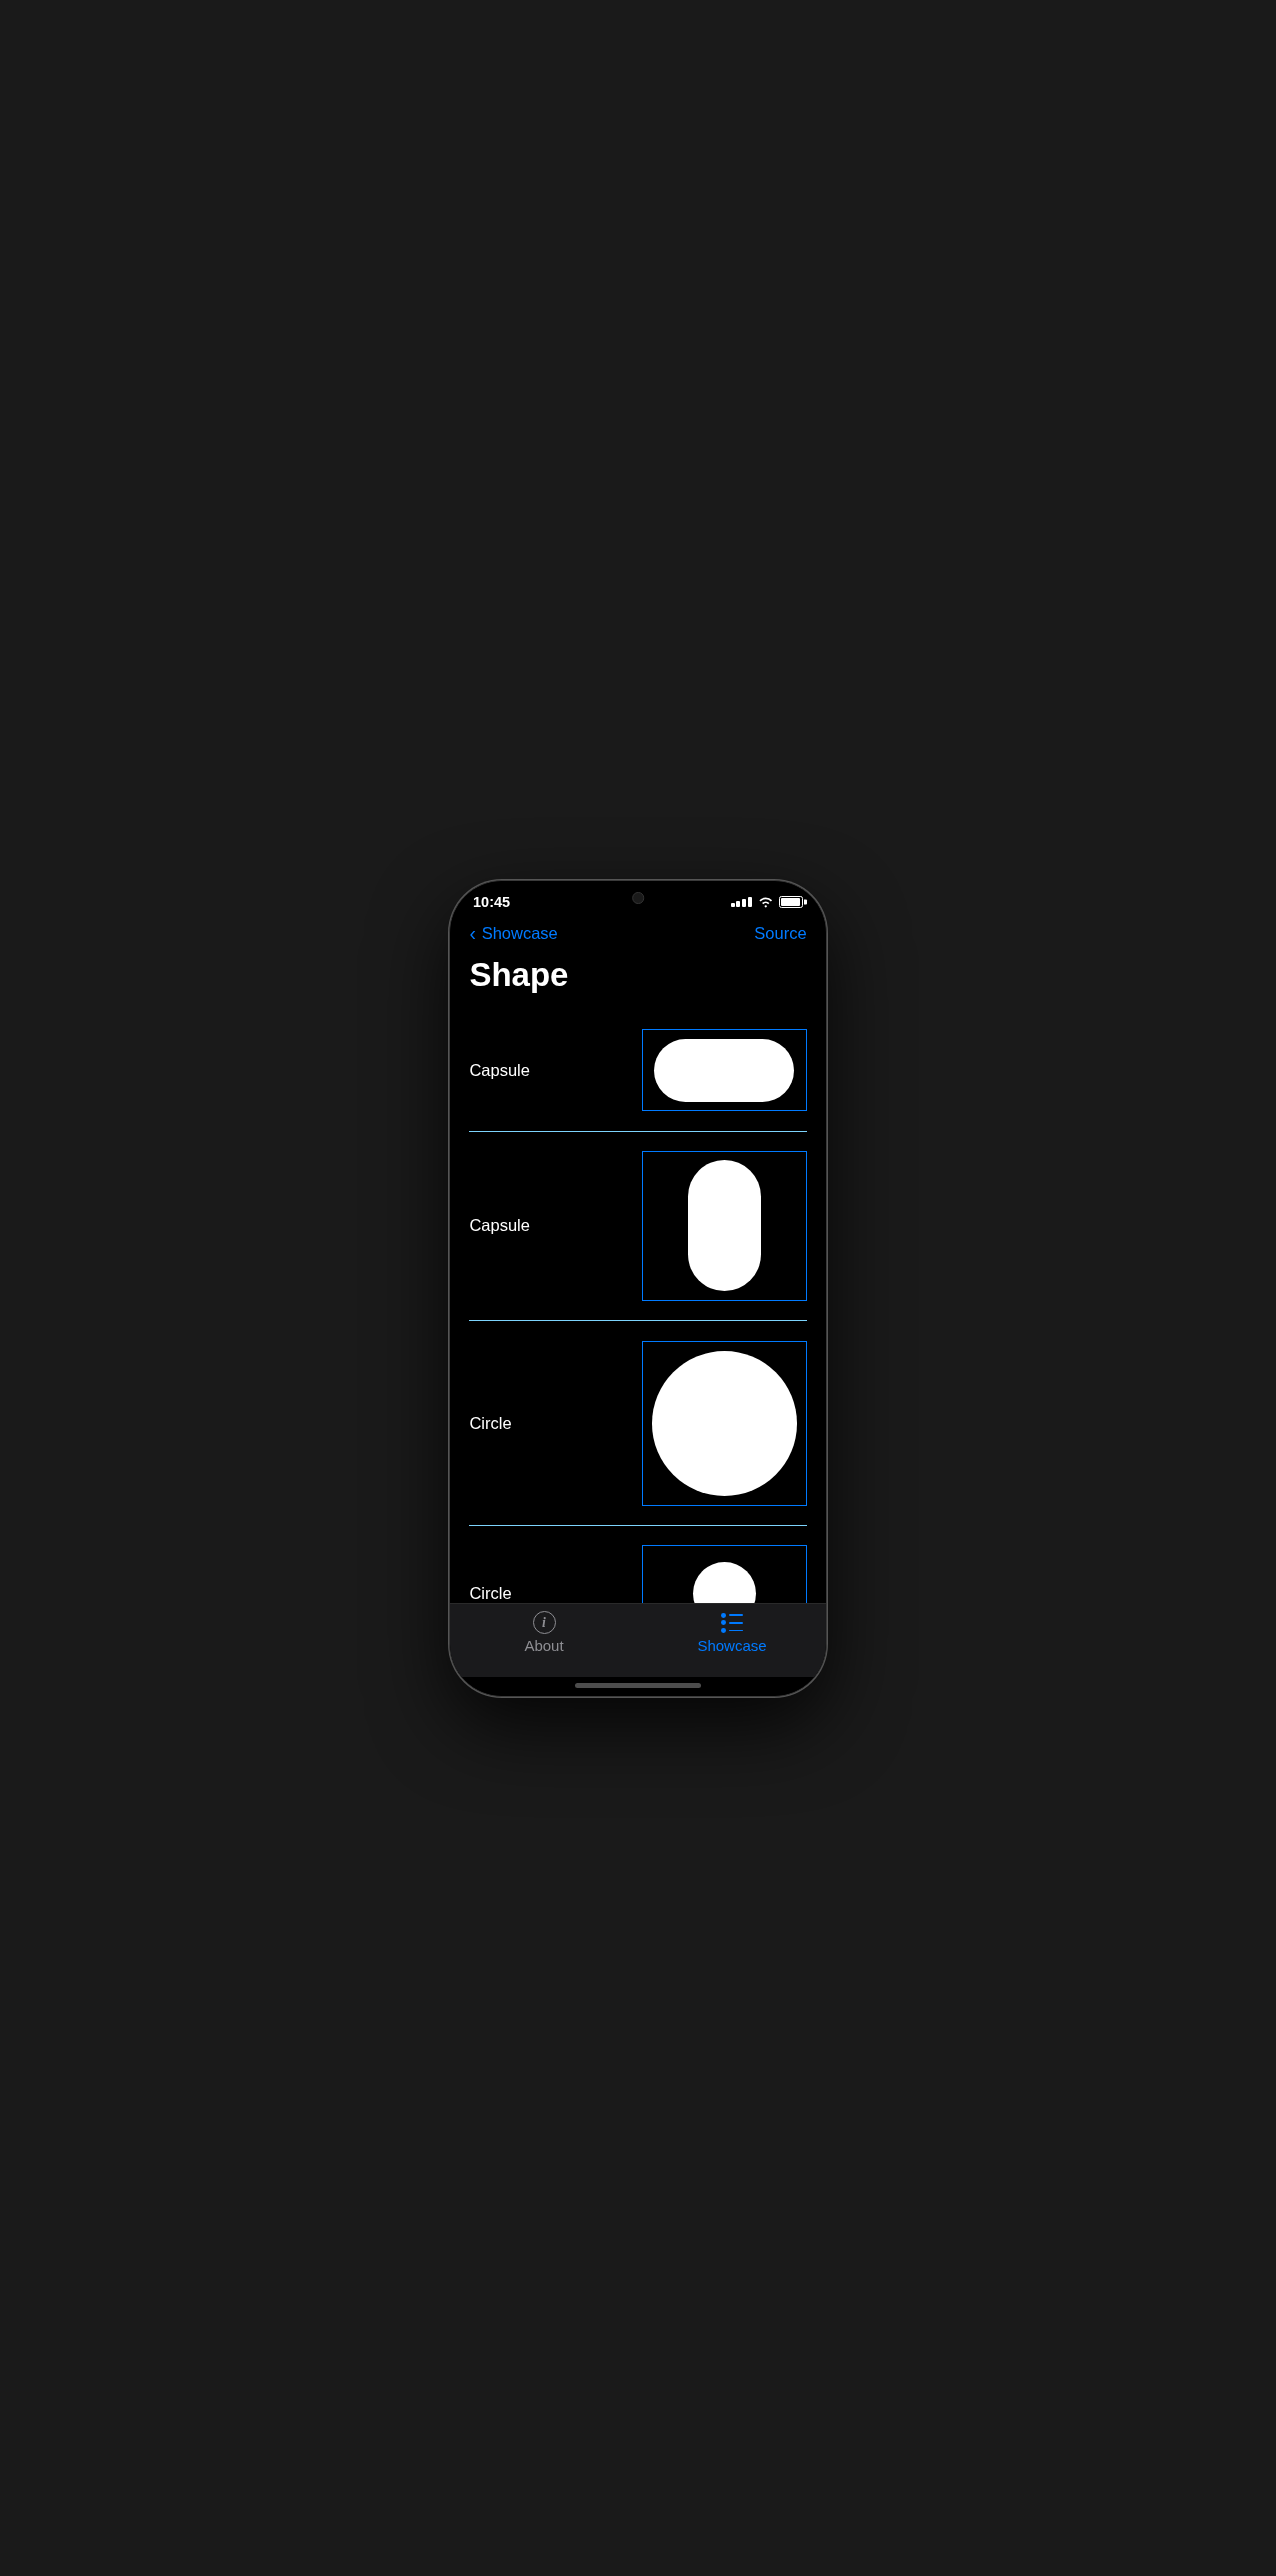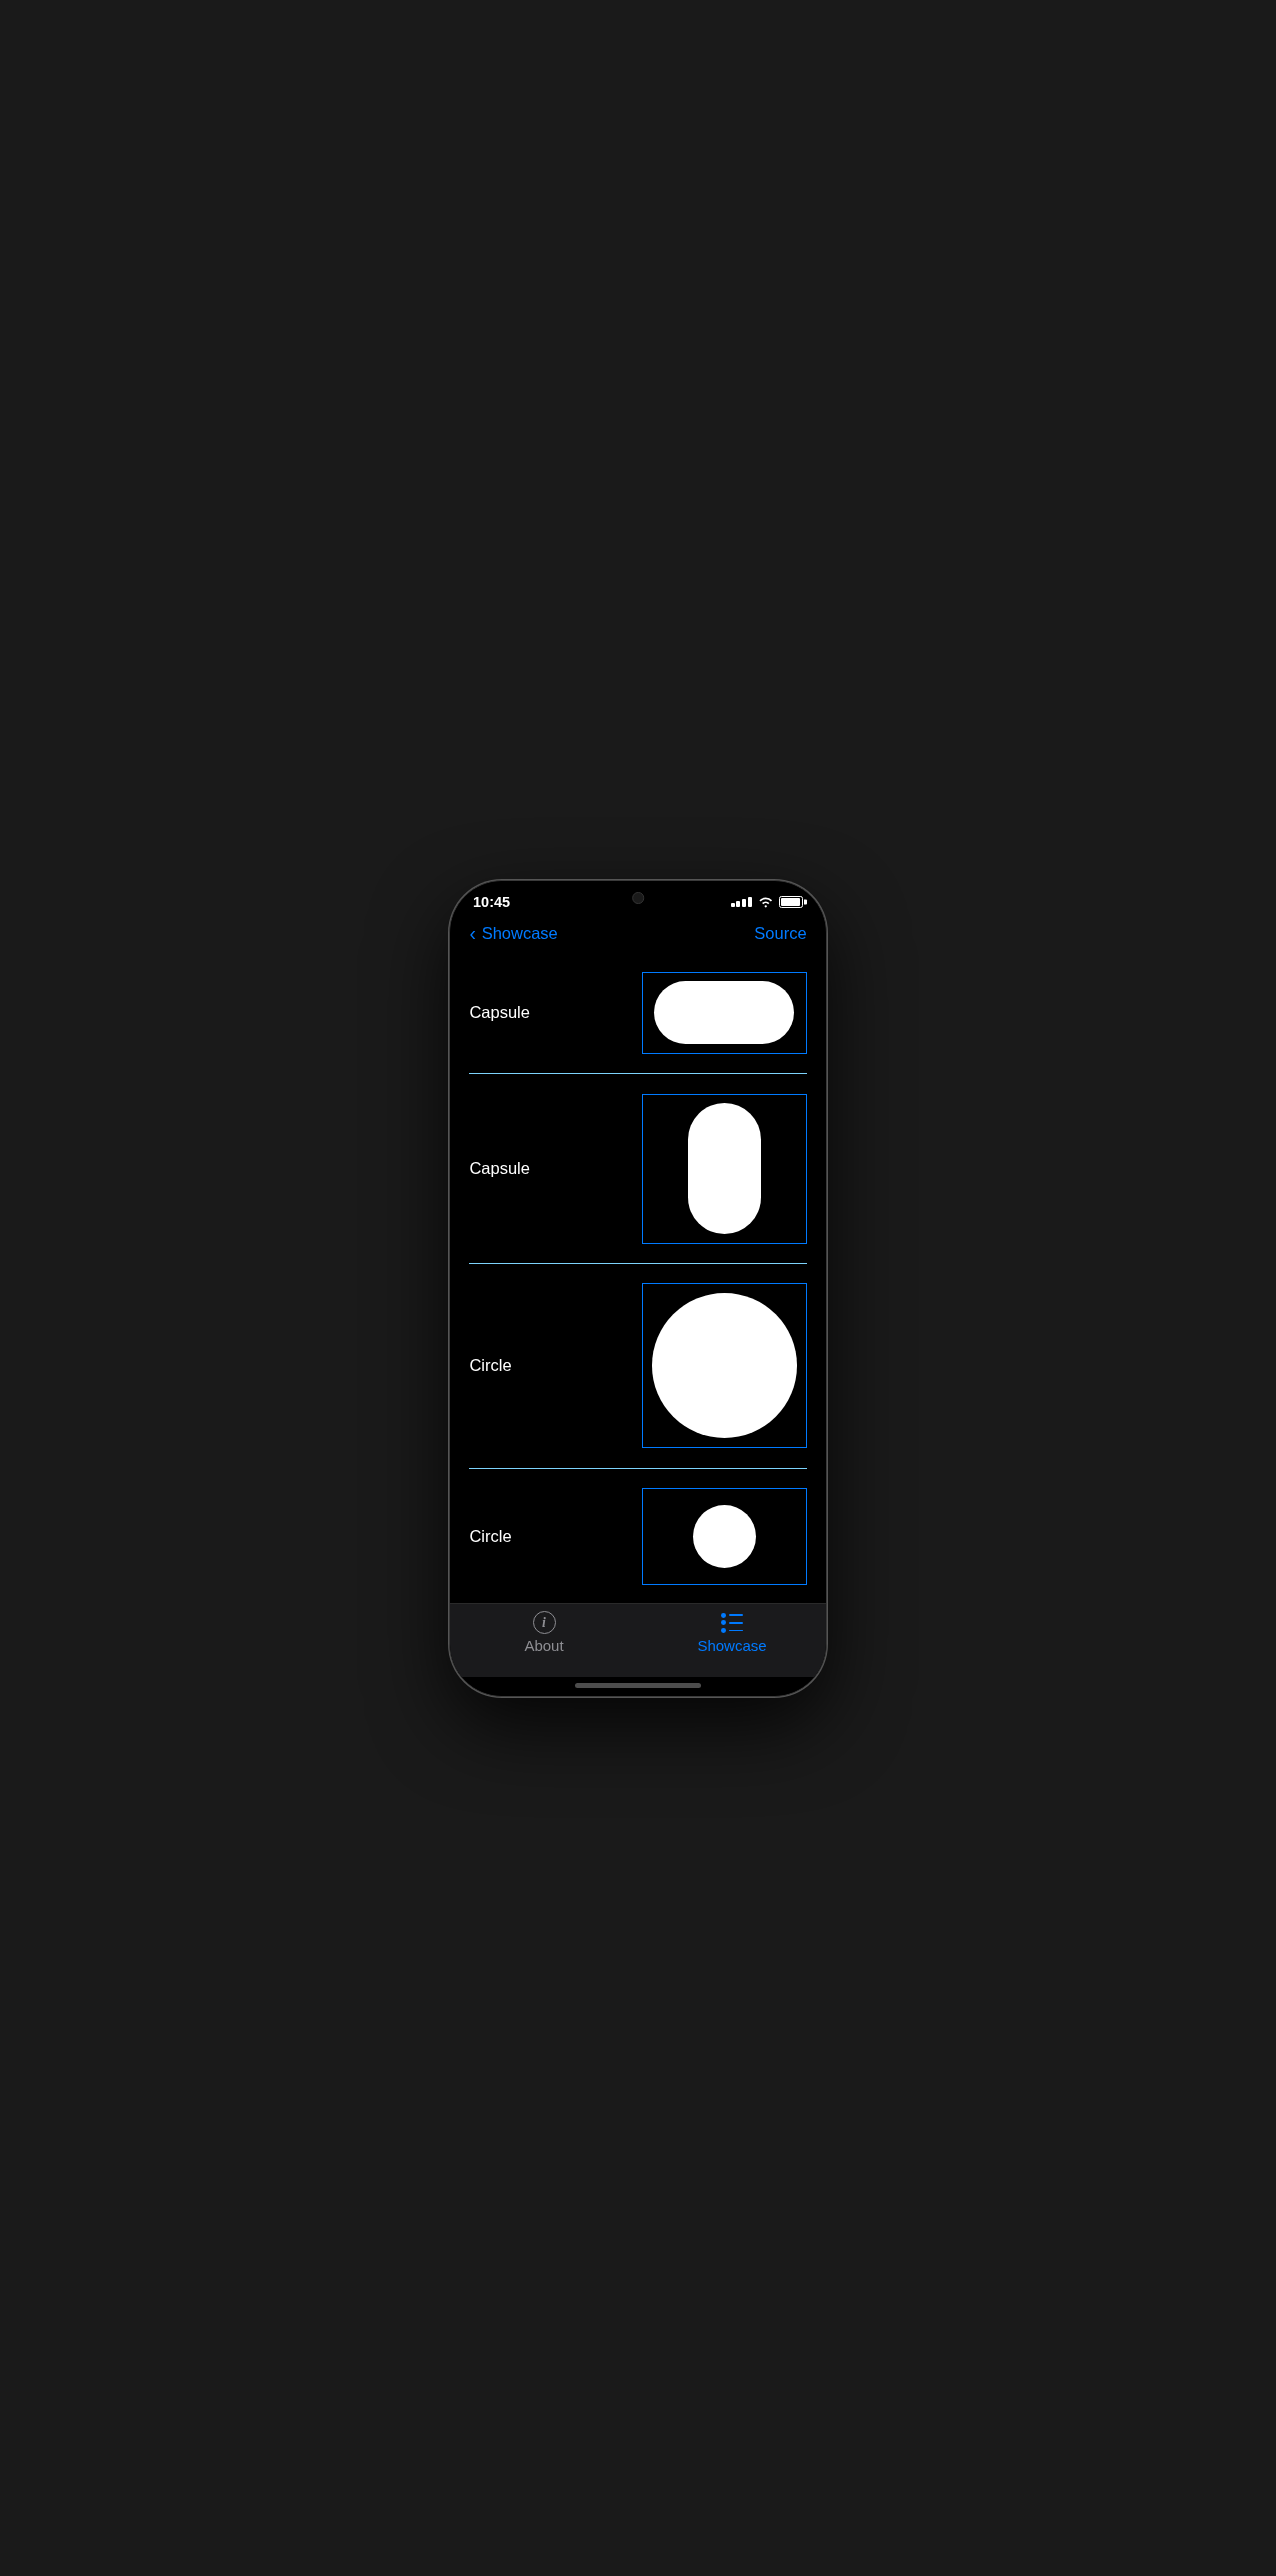--- a/index.html
+++ b/index.html
@@ -395,20 +395,23 @@
     </div>
 
     <div class="nav-bar">
       <div class="nav-back">
         <span class="nav-back-chevron">‹</span>
         <span>Showcase</span>
       </div>
       <div class="nav-source">Source</div>
     </div>
 
+    <div class="page-title">
+      <span class="page-title-text">Shape</span>
+    </div>
 
     <div class="content-scroll">
 
       <div class="shape-row">
         <span class="shape-label">Capsule</span>
         <div class="shape-preview-box capsule-h-box">
           <div class="capsule-h-shape"></div>
         </div>
       </div>
 

